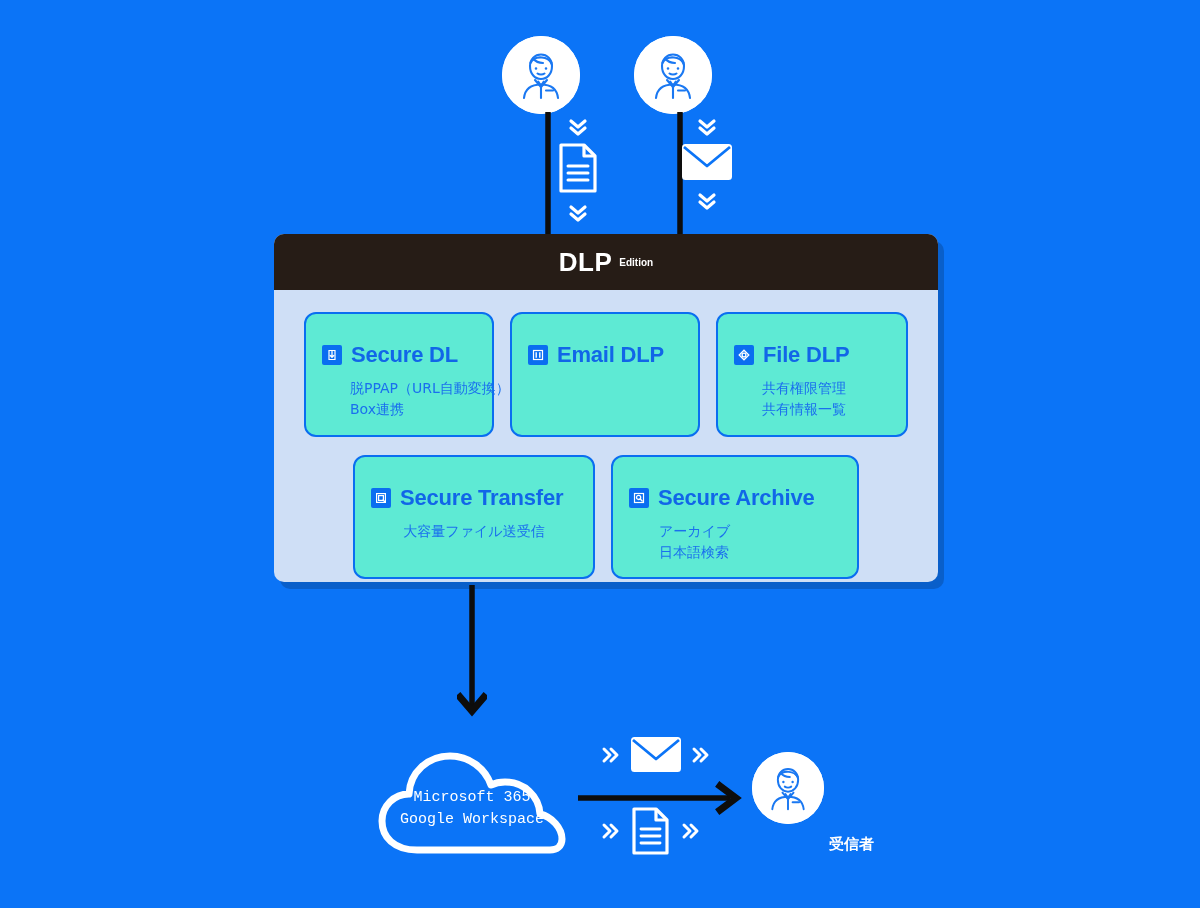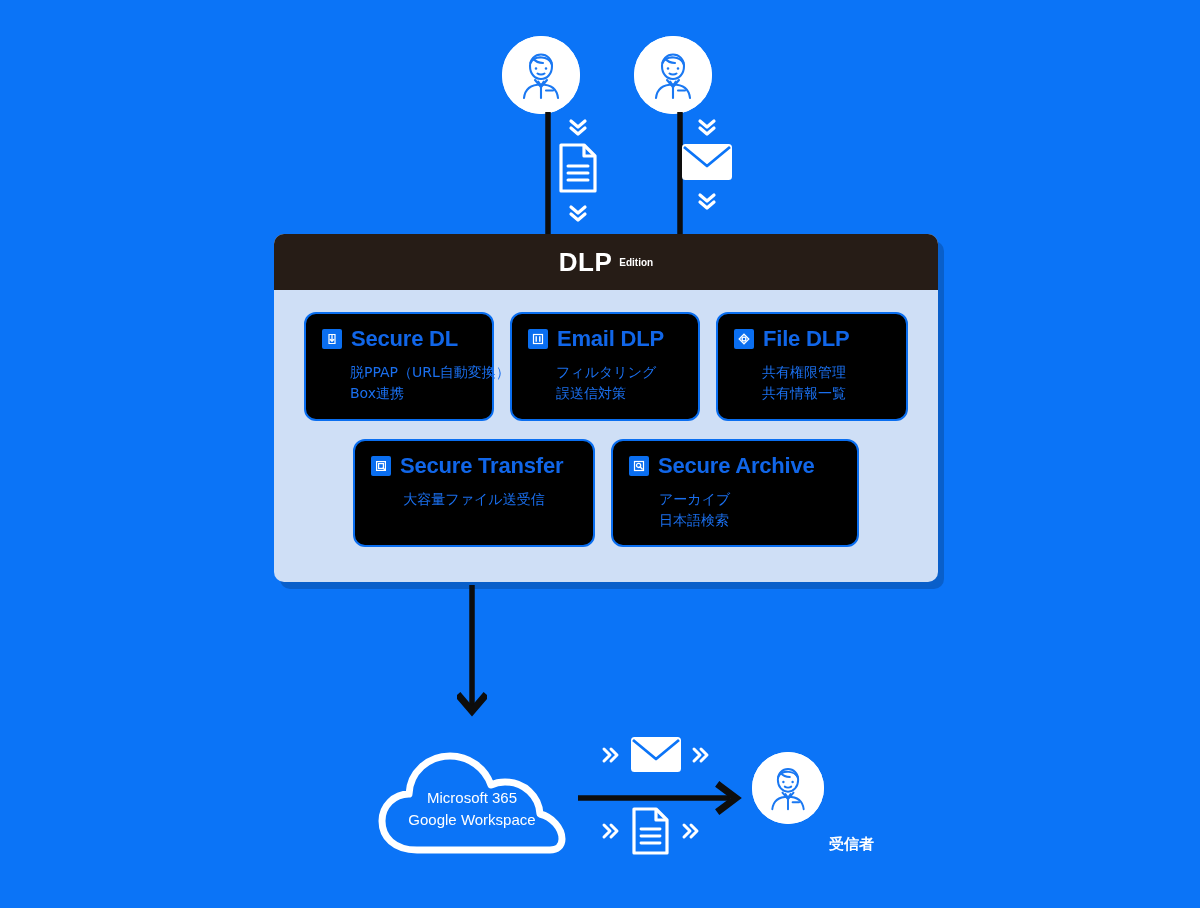--- a/index.html
+++ b/index.html
@@ -45,24 +45,24 @@
   }
   #dlp-header .small {
     color: #ffffff; font-size: 10px; font-weight: bold;
   }
   #dlp-body {
     padding: 22px 24px 20px 24px;
     display: flex; flex-direction: column; gap: 18px; align-items: center;
   }
   .card-row { display: flex; gap: 16px; justify-content: center; }
   .card {
-    background: #000000;
+    background: #5eead4;
     border: 2.5px solid #0A6EF0;
     border-radius: 12px;
-    padding: 12px 16px 14px 16px;
+    padding: 28px 16px 14px 16px;
   }
   .card-head { display: flex; align-items: center; gap: 9px; }
   .card-title { color: #1166E8; font-size: 22px; font-weight: bold; white-space: nowrap; letter-spacing: -0.2px; }
   .card-icon {
     width: 20px; height: 20px; background: #0A6EF0; border-radius: 2px;
     display: flex; align-items: center; justify-content: center; flex: none;
   }
   .card-lines { margin-top: 10px; }
   .card-line {
     color: #1A6FEE; font-size: 14px; line-height: 1.52; white-space: nowrap;
@@ -78,20 +78,21 @@
   .r2c2 { width: 248px; }
   .r2c1 .card-lines { text-align: center; padding-left: 0; }
   .r2c2 .card-lines { padding-left: 30px; }
 
   
   #cloud { position: absolute; left: 372px; top: 742px; }
   #cloud-label {
     position: absolute; left: 372px; top: 787px; width: 200px;
     text-align: center; color: #ffffff; font-size: 15px; line-height: 1.45;
     font-weight: 500;
+    font-family: Liberation Mono, monospace;
   }
 
   
   #recipient { position: absolute; left: 752px; top: 752px; }
   #recipient-label {
     position: absolute; left: 764px; top: 835px; width: 110px;
     text-align: right; color: #ffffff; font-size: 15px; font-weight: bold;
     font-family: Liberation Mono, monospace;
   }
   .side-flow { position: absolute; display: flex; align-items: center; gap: 8px; }
@@ -223,24 +224,20 @@
         <div class="card r1c2">
           <div class="card-head">
             <span class="card-icon">
               <svg width="14" height="14" viewBox="0 0 14 14">
                 <rect x="2.5" y="2.5" width="9" height="9" fill="none" stroke="#ffffff" stroke-width="1.2"></rect>
                 <path d="M5.2 4.2v5.6M8.8 4.2v5.6" stroke="#ffffff" stroke-width="1.4"></path>
               </svg>
             </span>
             <span class="card-title">Email DLP</span>
           </div>
-          <div class="card-lines">
-            <div class="card-line">フィルタリング</div>
-            <div class="card-line">誤送信対策</div>
-          </div>
         </div>
 
         <div class="card r1c3">
           <div class="card-head">
             <span class="card-icon">
               <svg width="14" height="14" viewBox="0 0 14 14">
                 <path d="M7 2.2 L11.8 7 L7 11.8 L2.2 7 Z" fill="none" stroke="#ffffff" stroke-width="1.3"></path>
                 <circle cx="7" cy="7" r="1.9" fill="none" stroke="#ffffff" stroke-width="1.3"></circle>
               </svg>
             </span>

